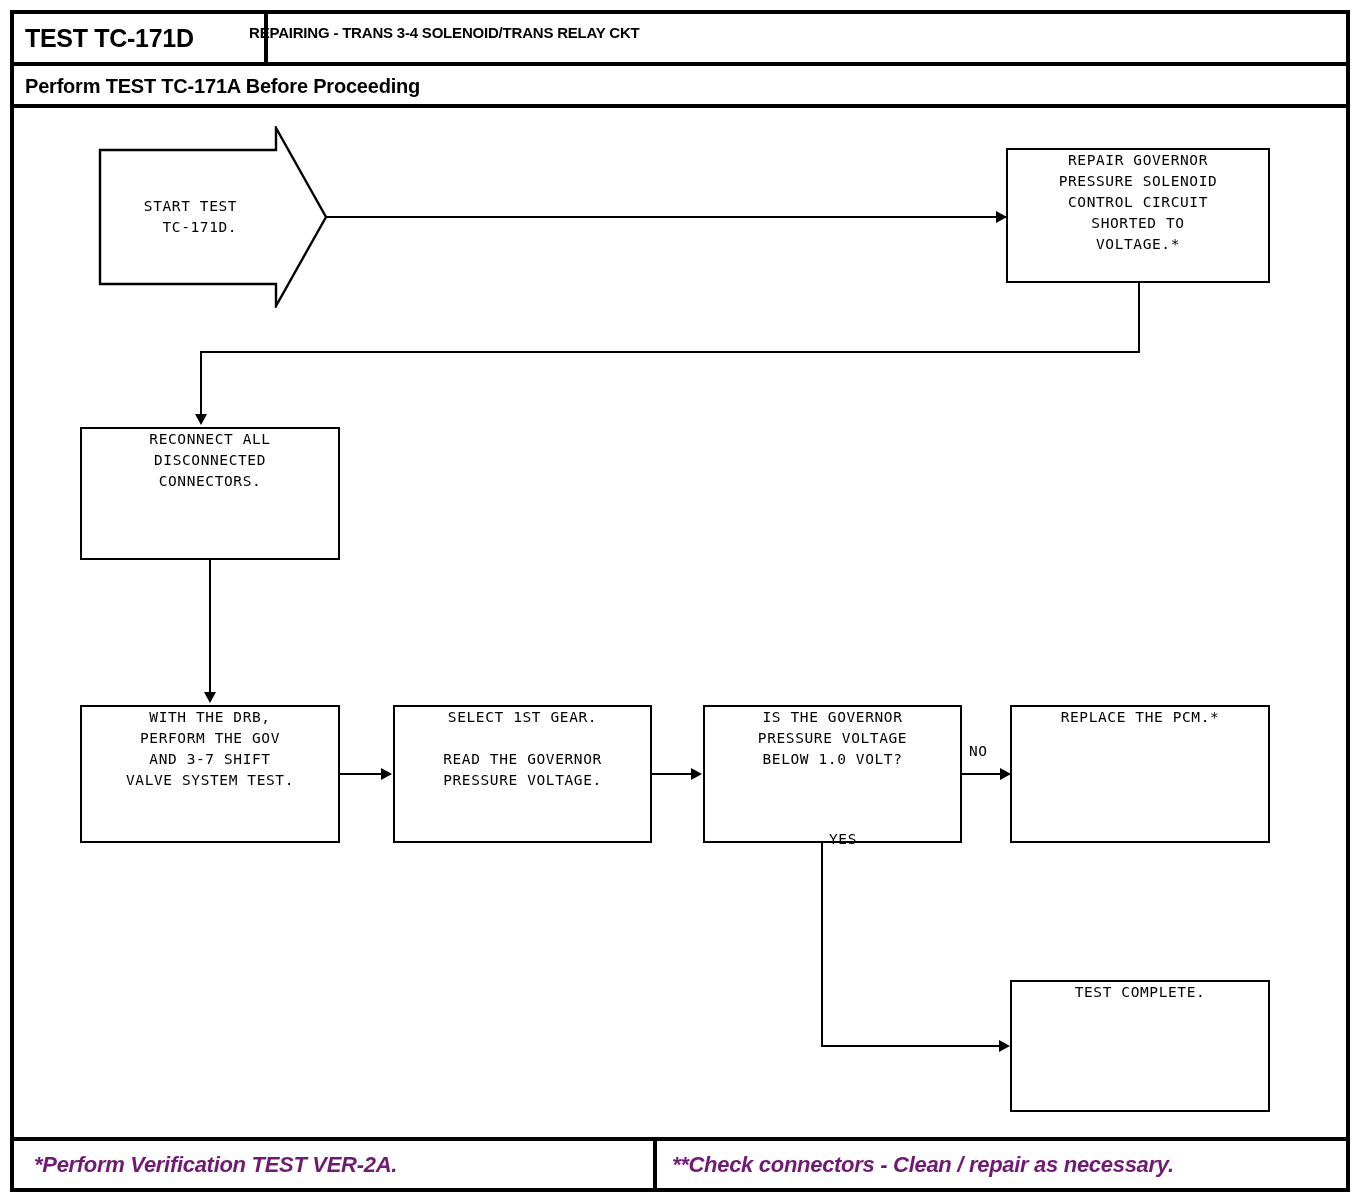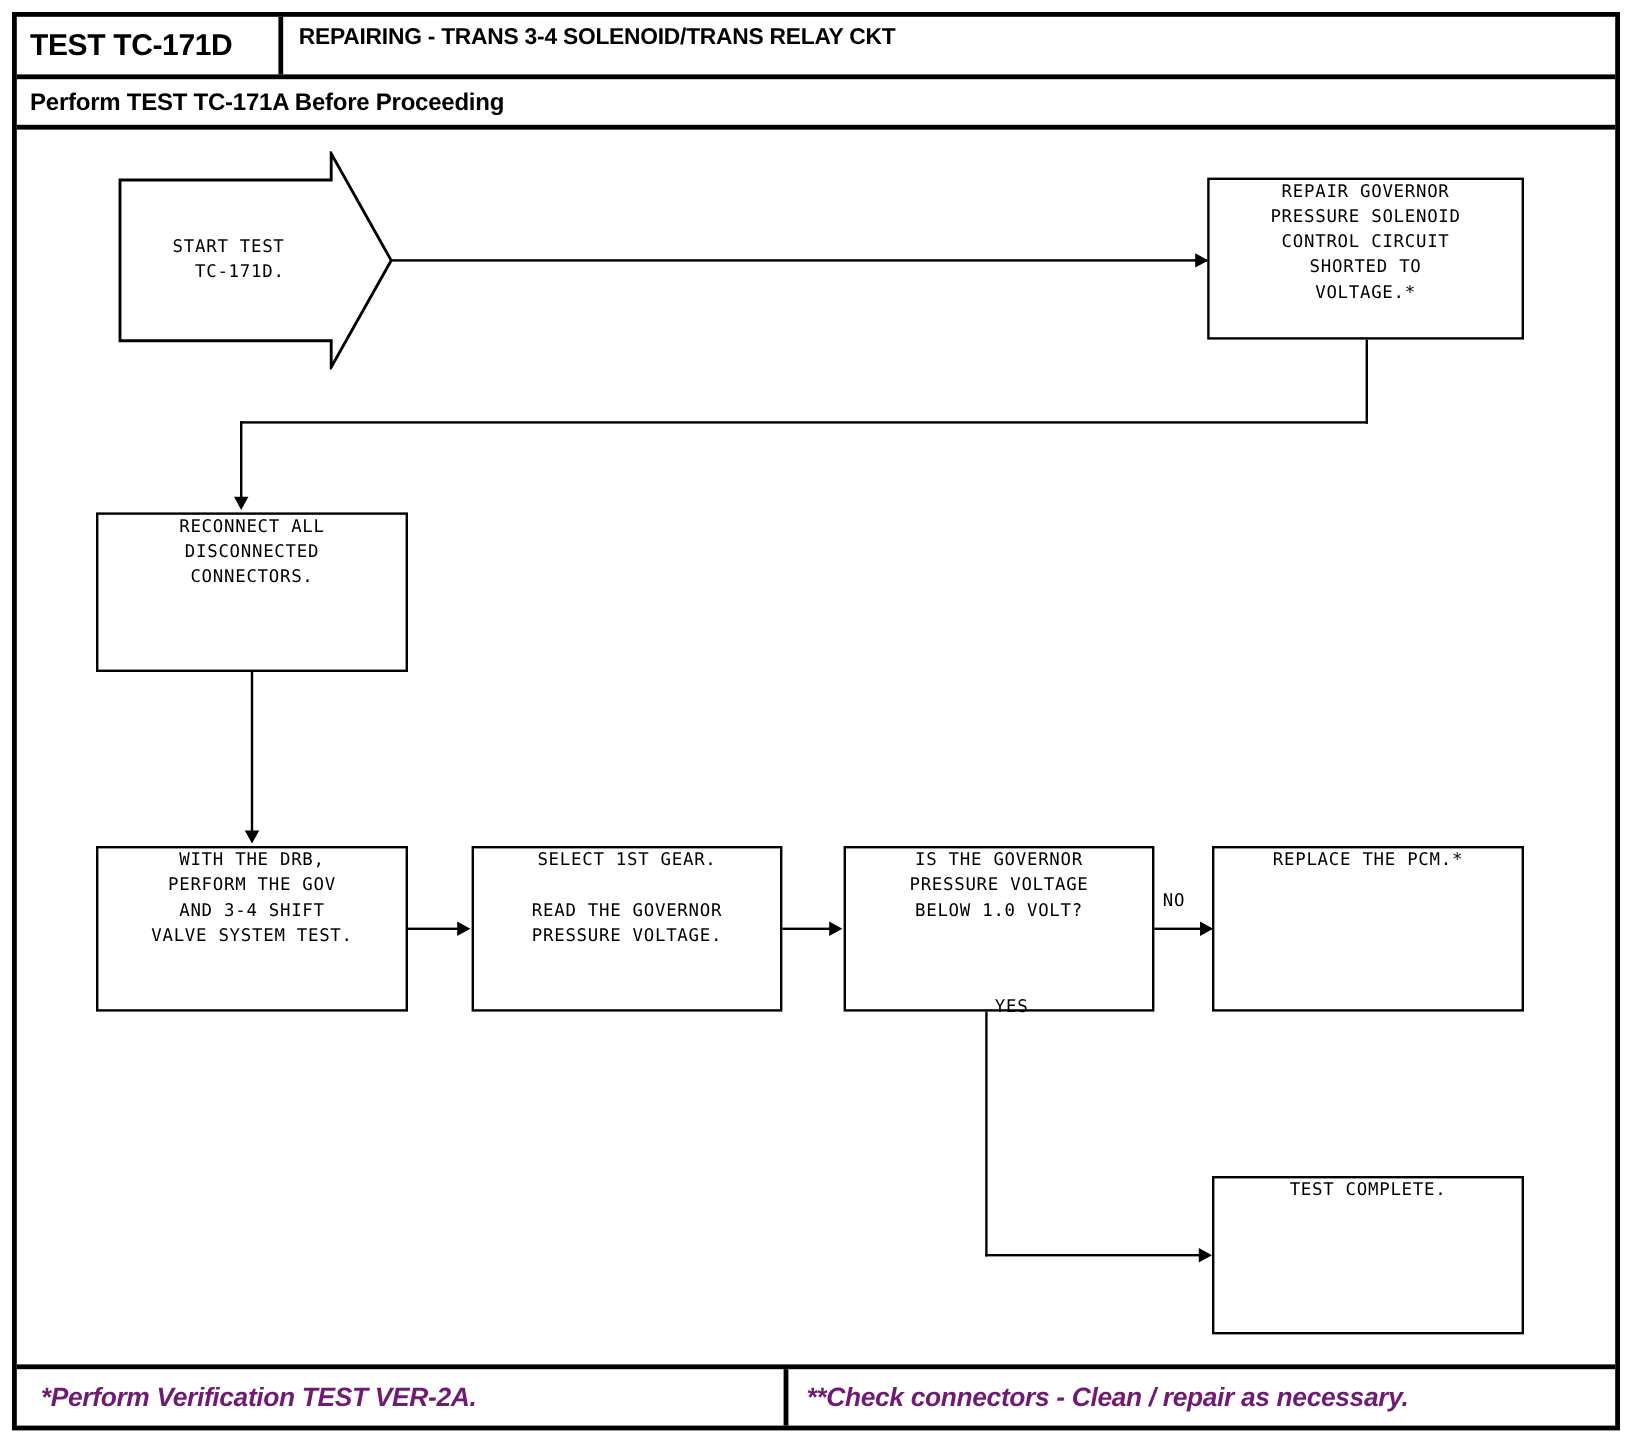--- a/index.html
+++ b/index.html
@@ -35,21 +35,21 @@
     left: 10px;
     top: 10px;
     width: 1340px;
     height: 54px;
     box-sizing: border-box;
   }
   .header-code-cell {
     position: absolute;
     left: 14px;
     top: 14px;
-    width: 222px;
+    width: 254px;
     height: 48px;
     border-right: 4px solid #000;
     box-sizing: border-box;
     display: flex;
     align-items: center;
   }
   .header-code {
     font-size: 25px;
     font-weight: bold;
     letter-spacing: -0.3px;
@@ -57,21 +57,21 @@
     white-space: nowrap;
     color: #000;
   }
   .header-title {
     position: absolute;
     left: 249px;
     top: 14px;
     height: 36px;
     display: flex;
     align-items: center;
-    font-size: 19px;
+    font-size: 15px;
     font-weight: bold;
     letter-spacing: -0.2px;
     white-space: nowrap;
     color: #000;
     text-align: right;
   }
   .header-rule {
     position: absolute;
     left: 14px;
     top: 62px;
@@ -264,21 +264,21 @@
 DISCONNECTED
 CONNECTORS.</span>
   </div>
 
   <div class="line-v" style="left:209px; top:560px; height:134px;"></div>
   <div class="arrowhead down" style="left:204px; top:692px;"></div>
 
   <div class="node" style="left:80px; top:705px; width:260px; height:138px;">
     <span class="node-text">WITH THE DRB,
 PERFORM THE GOV
-AND 3-4 SHIFT
+AND 3-7 SHIFT
 VALVE SYSTEM TEST.</span>
   </div>
 
   <div class="line-h" style="left:340px; top:773px; width:42px;"></div>
   <div class="arrowhead right" style="left:381px; top:768px;"></div>
 
   <div class="node" style="left:393px; top:705px; width:259px; height:138px;">
     <span class="node-text">SELECT 1ST GEAR.
 
 READ THE GOVERNOR

